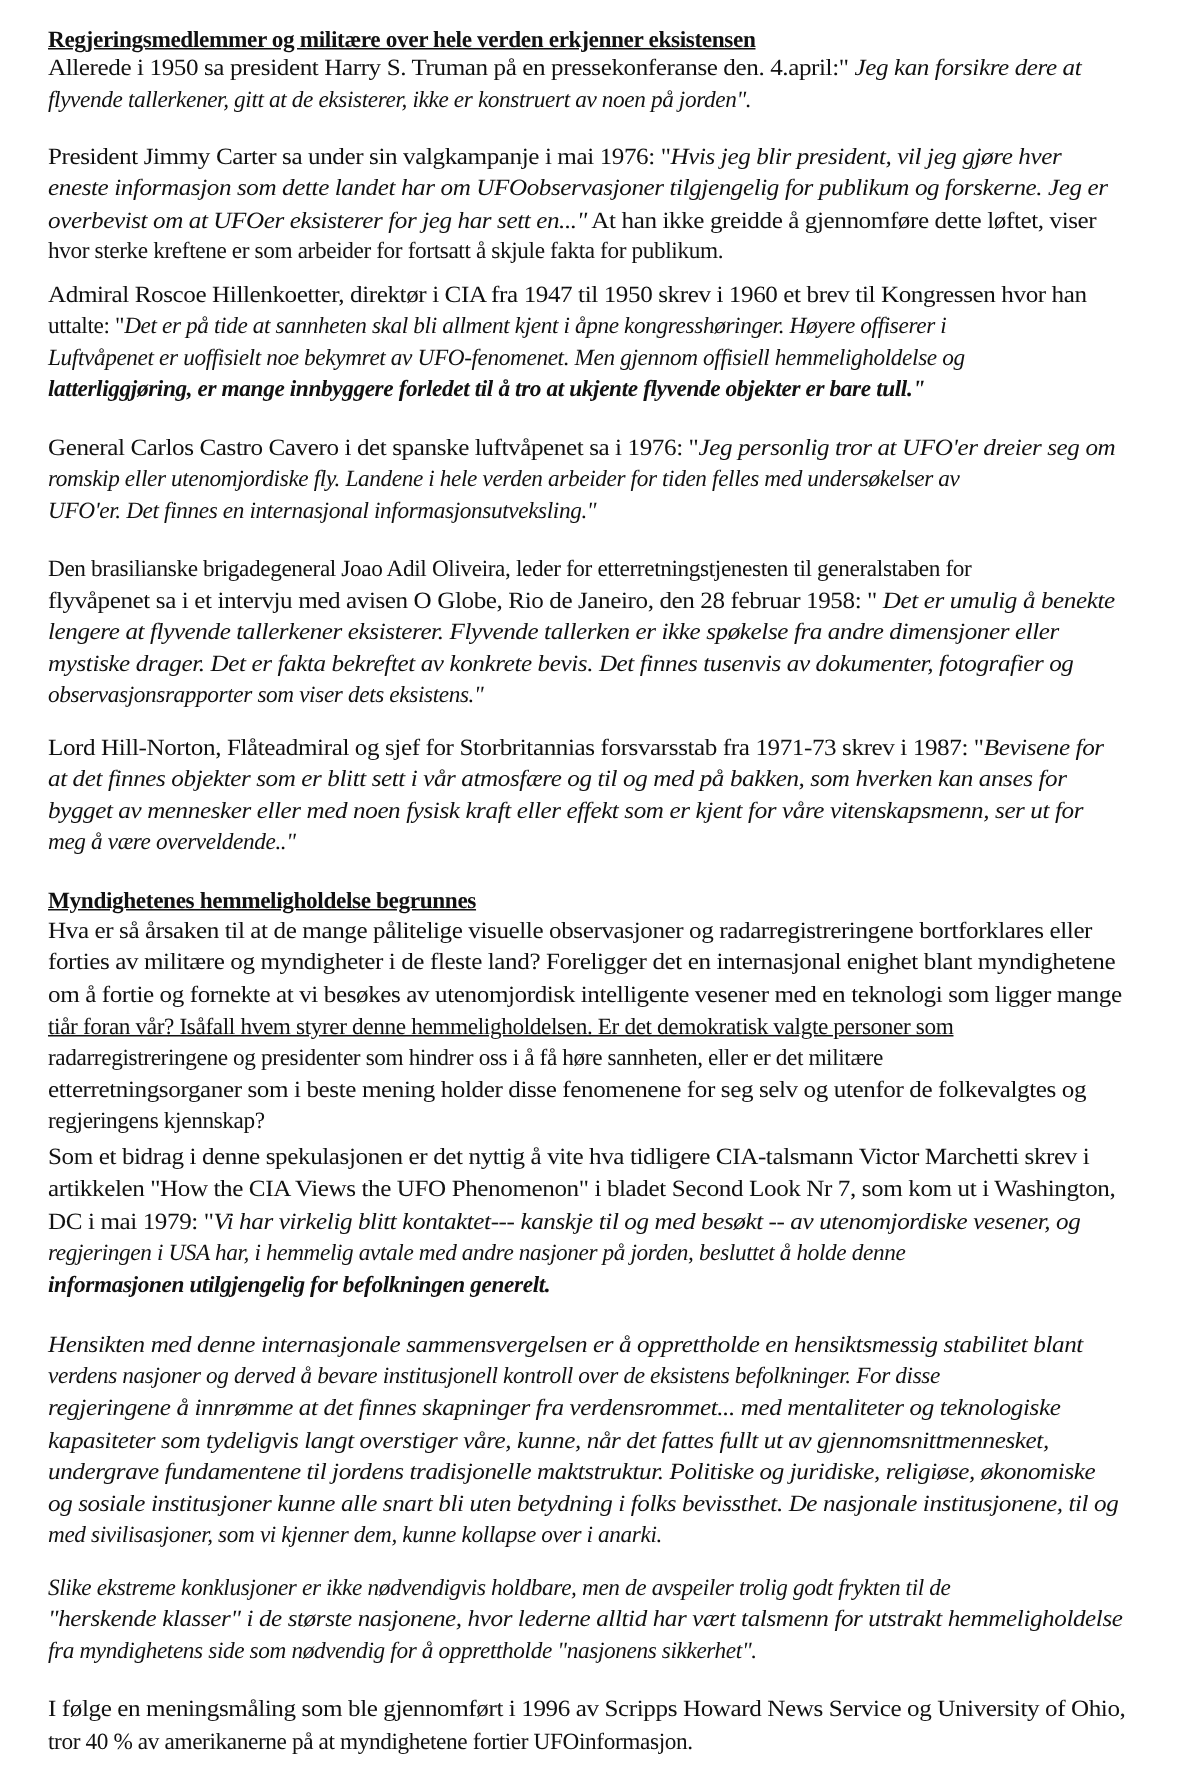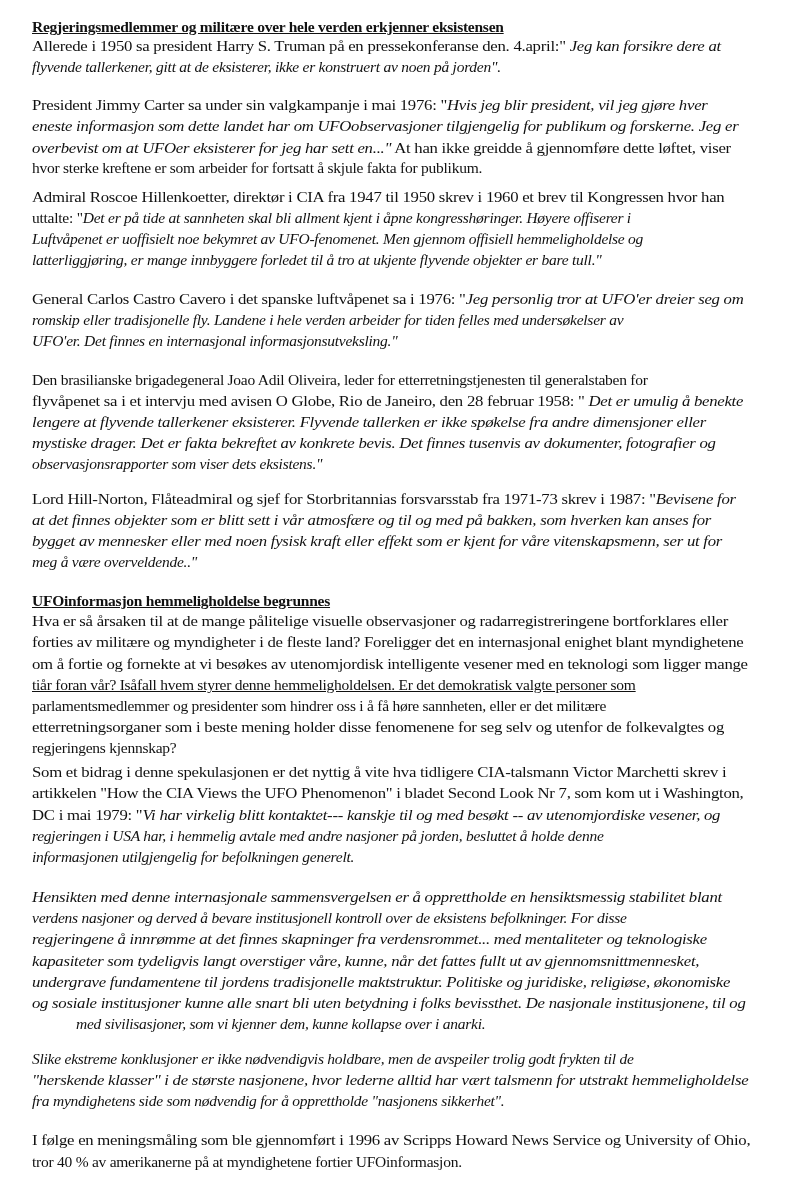--- a/index.html
+++ b/index.html
@@ -23,65 +23,65 @@
     <div>
       <div class="line" style="top: 95px; transform: scaleX(1.08);"><span>President Jimmy Carter sa under sin valgkampanje i mai 1976:  "</span><span class="it">Hvis jeg blir president, vil jeg gjøre hver</span></div>
       <div class="line" style="top: 116px; transform: scaleX(1.08);"><span class="it">eneste informasjon som dette landet har om UFOobservasjoner tilgjengelig for publikum og forskerne.  Jeg er</span></div>
       <div class="line" style="top: 138px; transform: scaleX(1.08);"><span class="it">overbevist om at UFOer eksisterer for jeg har sett en..."</span><span> At han ikke greidde å gjennomføre dette løftet, viser</span></div>
       <div class="line" style="top: 158px; text-align: center;"><span>hvor sterke kreftene er som arbeider for fortsatt å skjule fakta for publikum.</span></div>
     </div>
     <div>
       <div class="line" style="top: 187px; transform: scaleX(1.08);"><span>Admiral Roscoe Hillenkoetter, direktør i CIA fra 1947 til 1950 skrev i 1960 et brev til Kongressen hvor han</span></div>
       <div class="line" style="top: 208px;"><span>uttalte: "</span><span class="it">Det er på tide at sannheten skal bli allment kjent i åpne kongresshøringer.  Høyere offiserer i</span></div>
       <div class="line" style="top: 229px;"><span class="it">Luftvåpenet er uoffisielt noe bekymret av UFO-fenomenet.  Men gjennom offisiell hemmeligholdelse og</span></div>
-      <div class="line" style="top: 250px;"><span class="it">latterliggjøring, er mange innbyggere forledet til å tro at ukjente flyvende objekter er bare tull."</span></div>
+      <div class="line" style="top: 250px; font-weight: bold;"><span class="it">latterliggjøring, er mange innbyggere forledet til å tro at ukjente flyvende objekter er bare tull."</span></div>
     </div>
     <div>
       <div class="line" style="top: 289px; transform: scaleX(1.08);"><span>General Carlos Castro Cavero i det spanske luftvåpenet sa i 1976: "</span><span class="it">Jeg personlig tror at UFO'er dreier seg om</span></div>
-      <div class="line" style="top: 310px;"><span class="it">romskip eller tradisjonelle fly.  Landene i hele verden arbeider for tiden felles  med undersøkelser av</span></div>
+      <div class="line" style="top: 310px;"><span class="it">romskip eller utenomjordiske fly.  Landene i hele verden arbeider for tiden felles  med undersøkelser av</span></div>
       <div class="line" style="top: 331px;"><span class="it">UFO'er.  Det finnes en internasjonal informasjonsutveksling."</span></div>
     </div>
     <div>
       <div class="line" style="top: 370px;"><span>Den brasilianske  brigadegeneral Joao Adil Oliveira, leder for etterretningstjenesten til generalstaben for</span></div>
       <div class="line" style="top: 391px; transform: scaleX(1.08);"><span>flyvåpenet sa i et intervju med avisen O Globe, Rio de Janeiro, den 28 februar 1958: " </span><span class="it">Det er umulig å benekte</span></div>
       <div class="line" style="top: 412px; transform: scaleX(1.08);"><span class="it">lengere at flyvende tallerkener eksisterer. Flyvende tallerken er ikke spøkelse fra andre dimensjoner eller</span></div>
       <div class="line" style="top: 433px; transform: scaleX(1.08);"><span class="it">mystiske drager.  Det er fakta bekreftet av konkrete bevis.  Det finnes tusenvis av dokumenter, fotografier og</span></div>
       <div class="line" style="top: 454px;"><span class="it">observasjonsrapporter som viser dets eksistens."</span></div>
     </div>
     <div>
       <div class="line" style="top: 489px; transform: scaleX(1.08);"><span>Lord Hill-Norton, Flåteadmiral og sjef for Storbritannias forsvarsstab fra 1971-73 skrev i 1987: "</span><span class="it">Bevisene for</span></div>
       <div class="line" style="top: 510px; transform: scaleX(1.08);"><span class="it">at det finnes objekter som er blitt sett i vår atmosfære og til og med  på bakken, som hverken kan anses for</span></div>
       <div class="line" style="top: 531px; transform: scaleX(1.08);"><span class="it">bygget av mennesker eller med noen fysisk kraft eller effekt som er kjent for våre vitenskapsmenn, ser ut for</span></div>
       <div class="line" style="top: 552px;"><span class="it">meg å være overveldende.."</span></div>
     </div>
-    <div class="line heading" style="top: 591px;">UFOinformasjon hemmeligholdelse begrunnes</div>
+    <div class="line heading" style="top: 591px;">Myndighetenes hemmeligholdelse begrunnes</div>
     <div>
       <div class="line" style="top: 611px; transform: scaleX(1.08);"><span>Hva er så årsaken til at de mange pålitelige visuelle observasjoner og radarregistreringene bortforklares eller</span></div>
       <div class="line" style="top: 632px; transform: scaleX(1.08);"><span>forties av militære og myndigheter i de fleste land?  Foreligger det en internasjonal enighet blant myndighetene</span></div>
       <div class="line" style="top: 654px; transform: scaleX(1.08);"><span>om å fortie og fornekte at vi besøkes av utenomjordisk intelligente vesener med en teknologi som ligger mange</span></div>
       <div class="line" style="top: 675px; text-decoration: underline;"><span>tiår foran vår?  Isåfall hvem styrer denne hemmeligholdelsen.  Er det demokratisk valgte personer som</span></div>
-      <div class="line" style="top: 696px;"><span>parlamentsmedlemmer og presidenter som hindrer oss i å få høre sannheten, eller er det  militære</span></div>
+      <div class="line" style="top: 696px;"><span>radarregistreringene og presidenter som hindrer oss i å få høre sannheten, eller er det  militære</span></div>
       <div class="line" style="top: 717px; transform: scaleX(1.08);"><span>etterretningsorganer som i beste mening holder disse fenomenene for seg selv  og utenfor de folkevalgtes og</span></div>
       <div class="line" style="top: 738px;"><span>regjeringens kjennskap?</span></div>
     </div>
     <div>
       <div class="line" style="top: 762px; transform: scaleX(1.08);"><span>Som et bidrag i denne spekulasjonen er det nyttig å vite hva tidligere CIA-talsmann Victor Marchetti skrev i</span></div>
       <div class="line" style="top: 783px; transform: scaleX(1.08);"><span>artikkelen "How the CIA Views the UFO Phenomenon" i bladet Second Look Nr 7, som kom ut i Washington,</span></div>
       <div class="line" style="top: 805px; transform: scaleX(1.08);"><span>DC i mai 1979: "</span><span class="it">Vi har virkelig blitt kontaktet--- kanskje til og med besøkt -- av utenomjordiske vesener, og</span></div>
       <div class="line" style="top: 826px;"><span class="it">regjeringen i USA har, i hemmelig avtale med andre nasjoner på jorden, besluttet å holde denne</span></div>
-      <div class="line" style="top: 847px;"><span class="it">informasjonen utilgjengelig for befolkningen generelt.</span></div>
+      <div class="line" style="top: 847px; font-weight: bold;"><span class="it">informasjonen utilgjengelig for befolkningen generelt.</span></div>
     </div>
     <div>
       <div class="line" style="top: 887px; transform: scaleX(1.08);"><span class="it">Hensikten med denne internasjonale sammensvergelsen er å opprettholde en hensiktsmessig stabilitet blant</span></div>
       <div class="line" style="top: 908px;"><span class="it">verdens nasjoner og derved å bevare institusjonell kontroll over de eksistens befolkninger. For disse</span></div>
       <div class="line" style="top: 929px; transform: scaleX(1.08);"><span class="it">regjeringene å innrømme at det finnes skapninger fra verdensrommet...   med mentaliteter og teknologiske</span></div>
       <div class="line" style="top: 951px; transform: scaleX(1.08);"><span class="it">kapasiteter som tydeligvis langt overstiger våre, kunne, når det fattes fullt ut av gjennomsnittmennesket,</span></div>
       <div class="line" style="top: 972px; transform: scaleX(1.08);"><span class="it">undergrave fundamentene til jordens tradisjonelle maktstruktur.  Politiske og juridiske, religiøse, økonomiske</span></div>
       <div class="line" style="top: 993px; transform: scaleX(1.08);"><span class="it">og sosiale institusjoner kunne alle snart bli uten betydning i folks bevissthet. De nasjonale institusjonene, til og</span></div>
-      <div class="line" style="top: 1014px; margin-left: 44px;"><span class="it">med sivilisasjoner, som vi kjenner dem, kunne kollapse over i anarki.</span></div>
+      <div class="line" style="top: 1014px;"><span class="it">med sivilisasjoner, som vi kjenner dem, kunne kollapse over i anarki.</span></div>
     </div>
     <div>
       <div class="line" style="top: 1049px;"><span class="it">Slike ekstreme konklusjoner er ikke nødvendigvis holdbare, men de avspeiler trolig godt frykten til de</span></div>
       <div class="line" style="top: 1070px; transform: scaleX(1.08);"><span class="it">"herskende klasser" i de største nasjonene, hvor lederne alltid har vært talsmenn for utstrakt hemmeligholdelse</span></div>
       <div class="line" style="top: 1091px;"><span class="it">fra myndighetens side som nødvendig for å opprettholde "nasjonens sikkerhet".</span></div>
     </div>
     <div>
       <div class="line" style="top: 1130px; transform: scaleX(1.08);"><span>I følge en meningsmåling som ble gjennomført i 1996 av Scripps Howard News Service og University of Ohio,</span></div>
       <div class="line" style="top: 1152px;"><span>tror 40 %  av amerikanerne på at myndighetene fortier UFOinformasjon.</span></div>
     </div>

